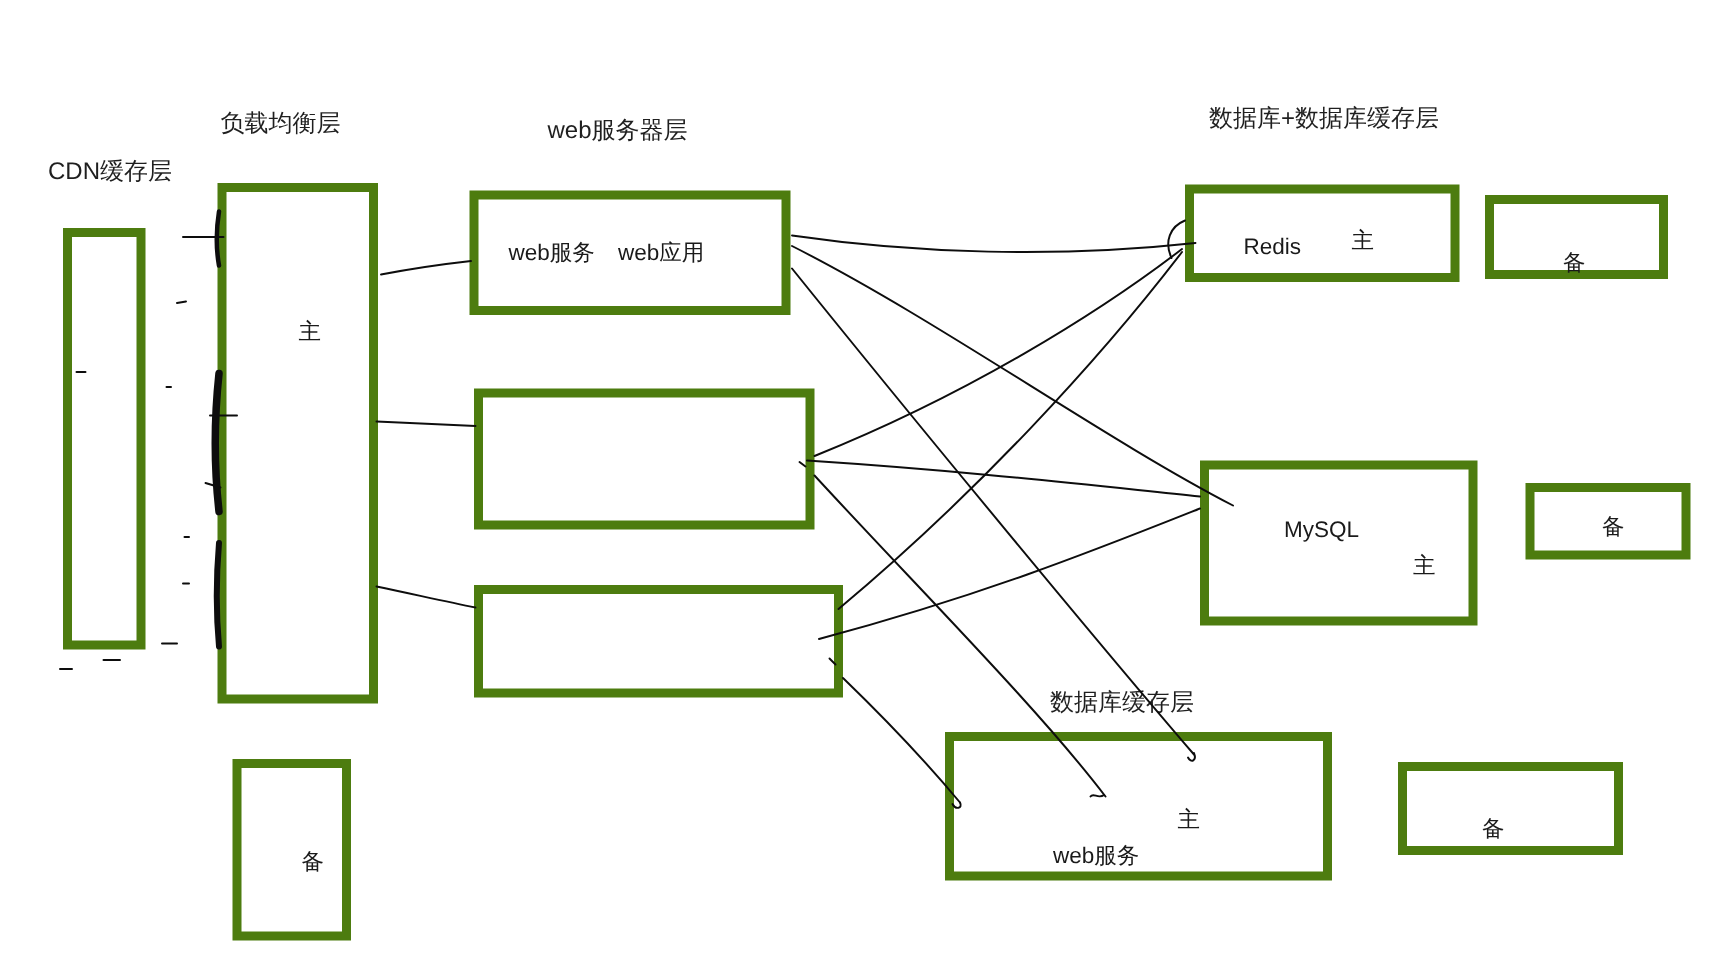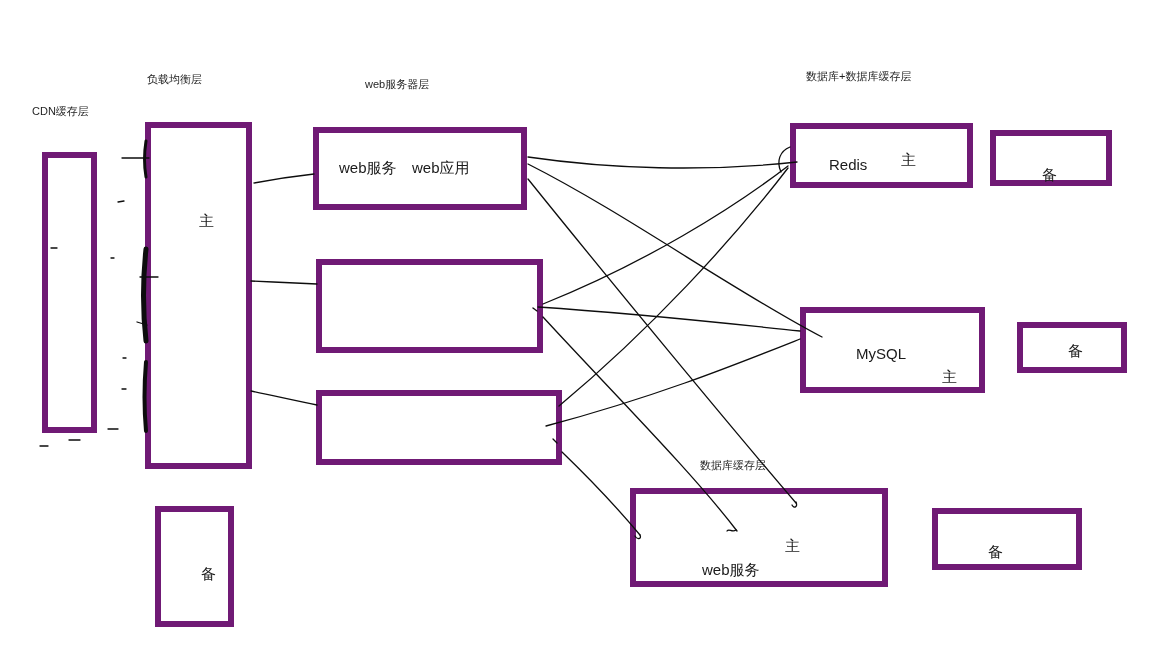--- a/index.html
+++ b/index.html
@@ -6,28 +6,28 @@
   #stage{
     position:relative;
     width:1152px;height:648px;
     background:#ffffff;
     font-family:"Liberation Sans","DejaVu Sans",sans-serif;
     color:#1a1a1a;
     overflow:hidden;
   }
   .layer-label{
     position:absolute;
-    font-size:11px;
+    font-size:16px;
     white-space:nowrap;
     color:#1f1f1f;
     z-index:2;
   }
   .dbox{
     position:absolute;
-    border:6px solid #701a75;
+    border:6px solid #4d7c0f;
     background:#ffffff;
     box-sizing:border-box;
     z-index:1;
   }
   .dbox span{
     position:absolute;
     font-size:15px;
     white-space:nowrap;
     color:#1a1a1a;
   }
@@ -73,21 +73,21 @@
   <div class="dbox" style="left:316px;top:390px;width:246px;height:75px;"></div>
 
   <div class="dbox" style="left:790px;top:123px;width:183px;height:65px;">
     <span class="latin" style="left:33px;top:27px;">Redis</span>
     <span style="left:105px;top:22px;">主</span>
   </div>
   <div class="dbox" style="left:990px;top:130px;width:122px;height:56px;">
     <span style="left:46px;top:30px;">备</span>
   </div>
 
-  <div class="dbox" style="left:800px;top:307px;width:185px;height:86px;">
+  <div class="dbox" style="left:800px;top:307px;width:185px;height:110px;">
     <span class="latin" style="left:50px;top:32px;">MySQL</span>
     <span style="left:136px;top:55px;">主</span>
   </div>
   <div class="dbox" style="left:1017px;top:322px;width:110px;height:51px;">
     <span style="left:45px;top:14px;">备</span>
   </div>
 
   <div class="dbox" style="left:630px;top:488px;width:258px;height:99px;">
     <span style="left:149px;top:43px;">主</span>
     <span style="left:66px;top:67px;">web服务</span>

